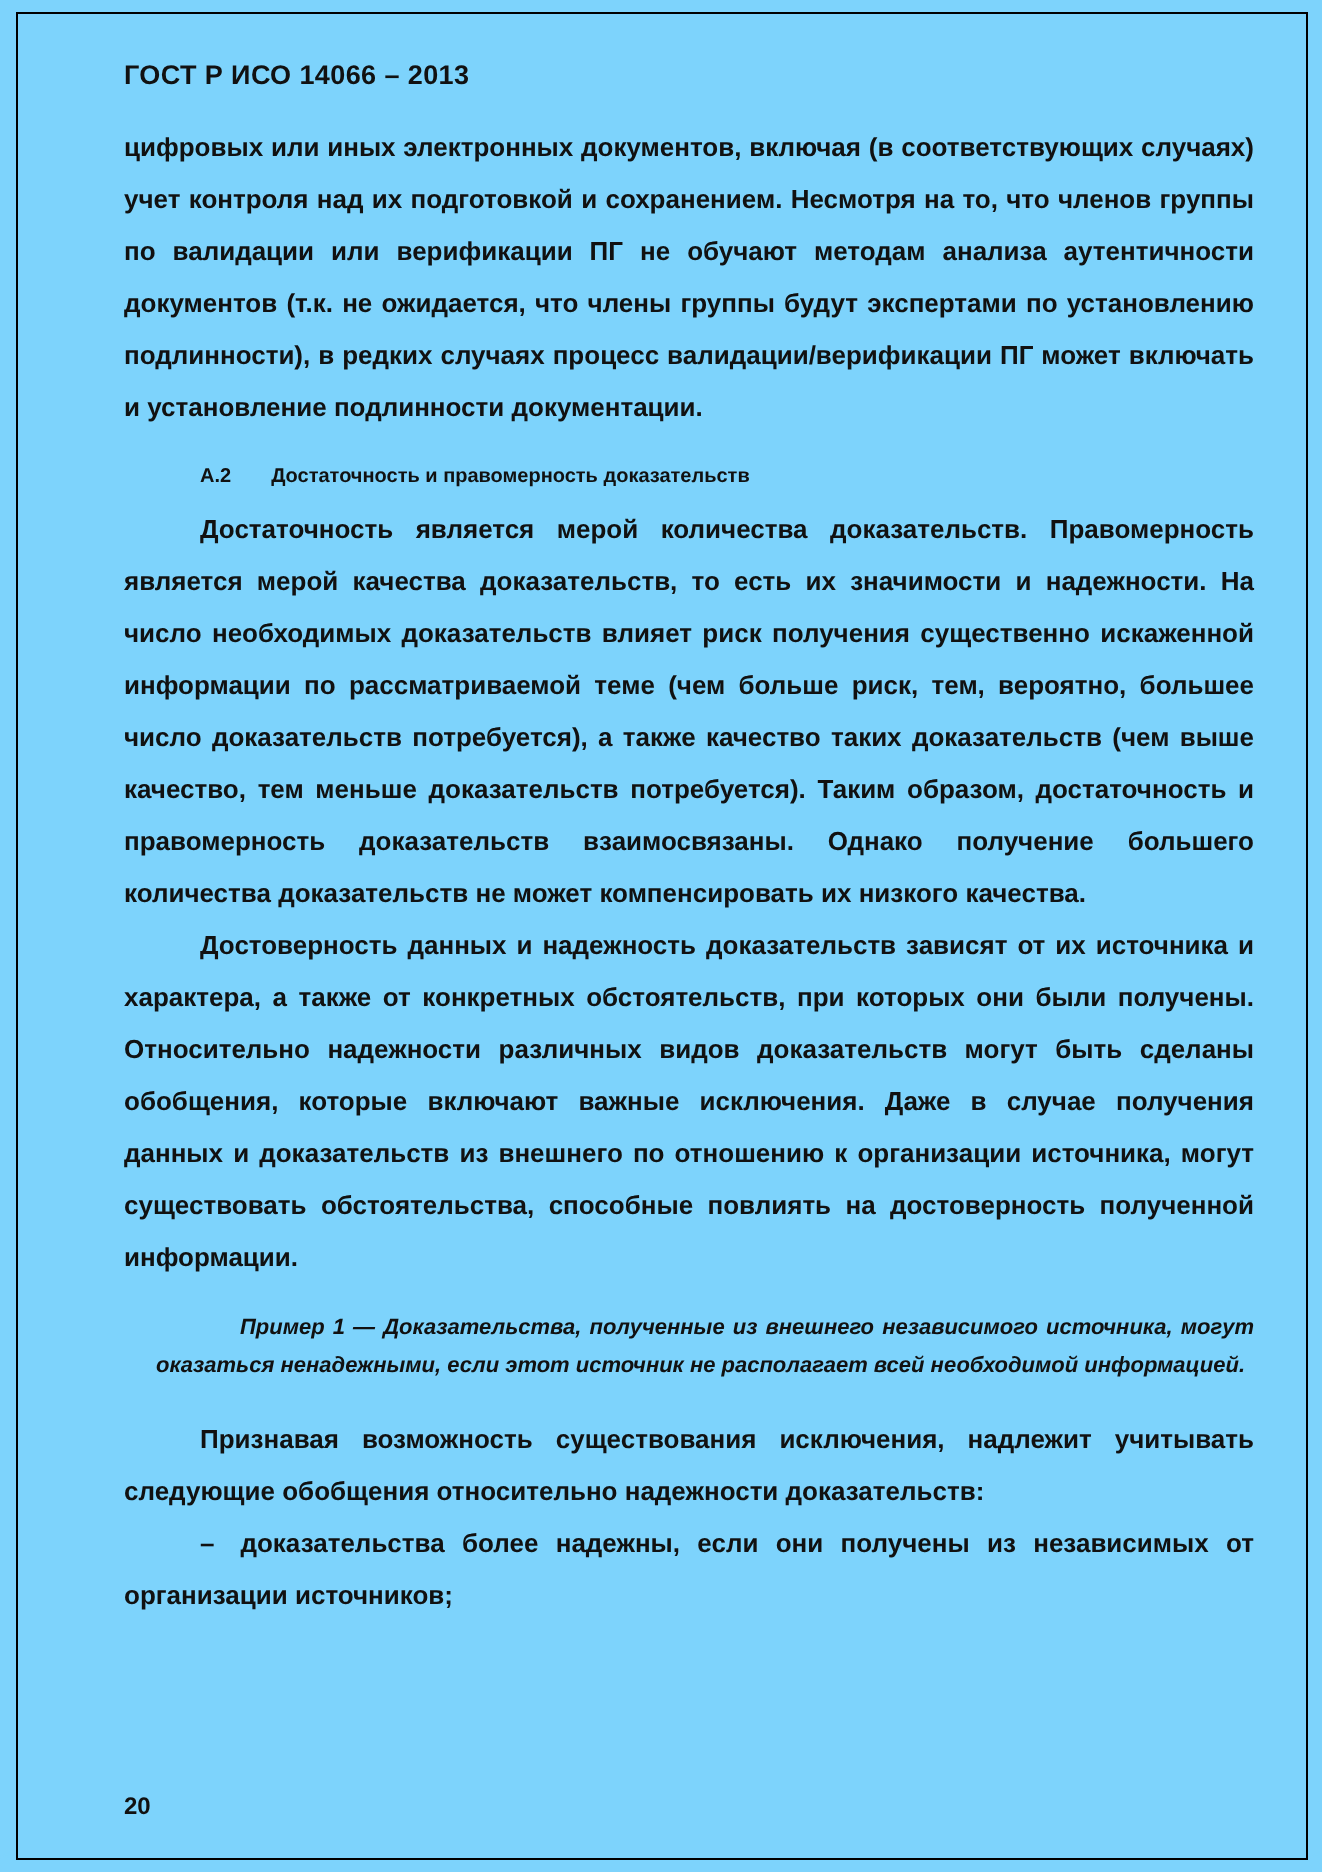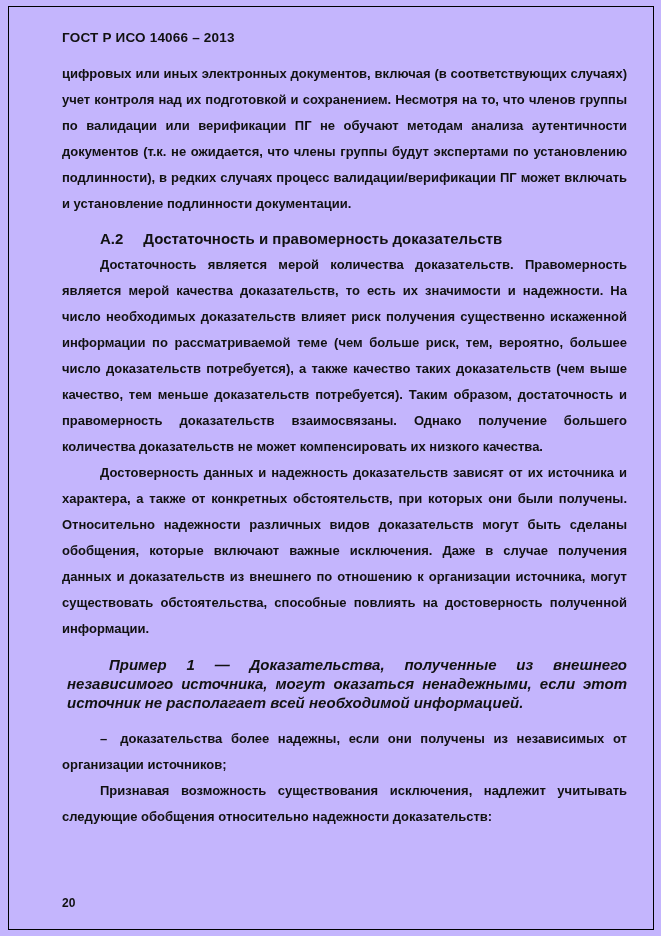--- a/index.html
+++ b/index.html
@@ -4,21 +4,21 @@
 <style>
   html, body {
     margin: 0;
     padding: 0;
     background: #ffffff;
   }
   .page {
     position: relative;
     width: 661px;
     height: 936px;
-    background: #c4b5fd;
+    background: #7dd3fc;
     overflow: hidden;
     font-family: "Liberation Sans", sans-serif;
     color: #111111;
   }
   .frame {
     position: absolute;
     left: 8px;
     top: 6px;
     right: 7px;
     bottom: 6px;
@@ -43,30 +43,30 @@
     line-height: 26px;
     text-align: justify;
     font-weight: bold;
   }
   p.body-text.indent {
     text-indent: 38px;
   }
   h2.section-heading {
     margin: 9px 0 0 0;
     padding-left: 38px;
-    font-size: 15px;
+    font-size: 10px;
     line-height: 26px;
     font-weight: bold;
   }
   h2.section-heading .section-num {
     margin-right: 20px;
   }
   p.example-text {
-    margin: 13px 0 14px 5px;
-    font-size: 15px;
+    margin: 13px 0 14px 16px;
+    font-size: 11px;
     line-height: 19px;
     font-weight: bold;
     font-style: italic;
     text-align: justify;
     text-indent: 42px;
   }
   .page-number {
     position: absolute;
     left: 62px;
     bottom: 26px;
@@ -90,21 +90,21 @@
     <h2 class="section-heading">
       <span class="section-num">А.2</span><span>Достаточность и правомерность доказательств</span>
     </h2>
 
     <p class="body-text indent">Достаточность является мерой количества доказательств. Правомерность является мерой качества доказательств, то есть их значимости и надежности. На число необходимых доказательств влияет риск получения существенно искаженной информации по рассматриваемой теме (чем больше риск, тем, вероятно, большее число доказательств потребуется), а также качество таких доказательств (чем выше качество, тем меньше доказательств потребуется). Таким образом, достаточность и правомерность доказательств взаимосвязаны. Однако получение большего количества доказательств не может компенсировать их низкого качества.</p>
 
     <p class="body-text indent">Достоверность данных и надежность доказательств зависят от их источника и характера, а также от конкретных обстоятельств, при которых они были получены. Относительно надежности различных видов доказательств могут быть сделаны обобщения, которые включают важные исключения. Даже в случае получения данных и доказательств из внешнего по отношению к организации источника, могут существовать обстоятельства, способные повлиять на достоверность полученной информации.</p>
 
     <p class="example-text">Пример 1 — Доказательства, полученные из внешнего независимого источника, могут оказаться ненадежными, если этот источник  не располагает всей необходимой информацией.</p>
 
+    <p class="body-text indent">Признавая возможность существования исключения, надлежит учитывать следующие обобщения относительно надежности доказательств:</p>
+
     <p class="body-text indent">– доказательства более надежны, если они получены из независимых от организации источников;</p>
-
-    <p class="body-text indent">Признавая возможность существования исключения, надлежит учитывать следующие обобщения относительно надежности доказательств:</p>
 
   </div>
 
   <div class="page-number">20</div>
 
 </div>
 
 </body></html>

